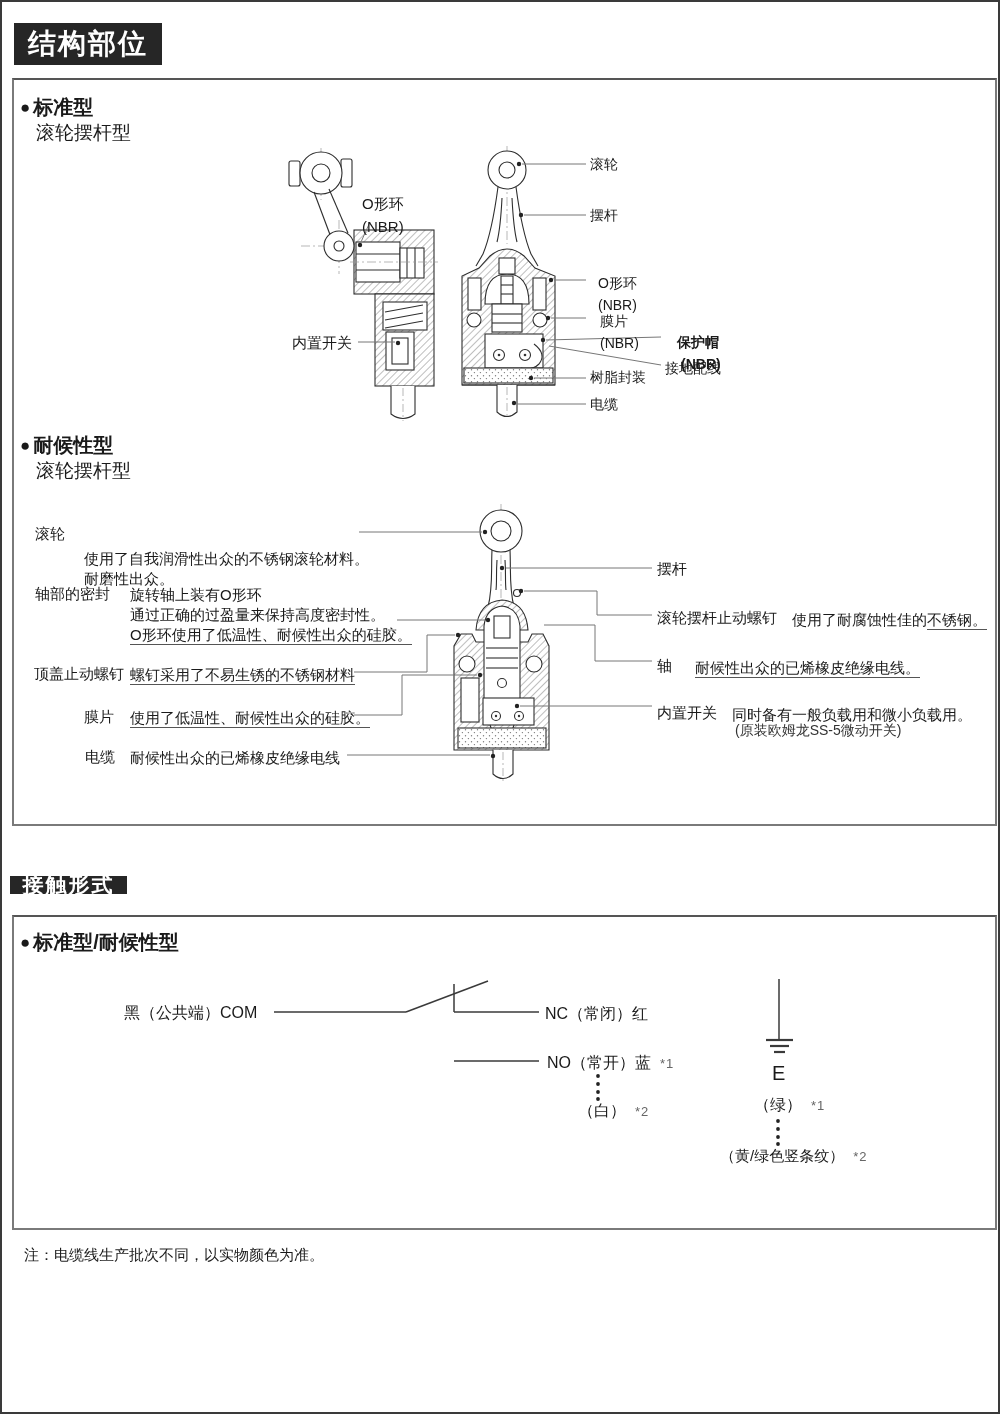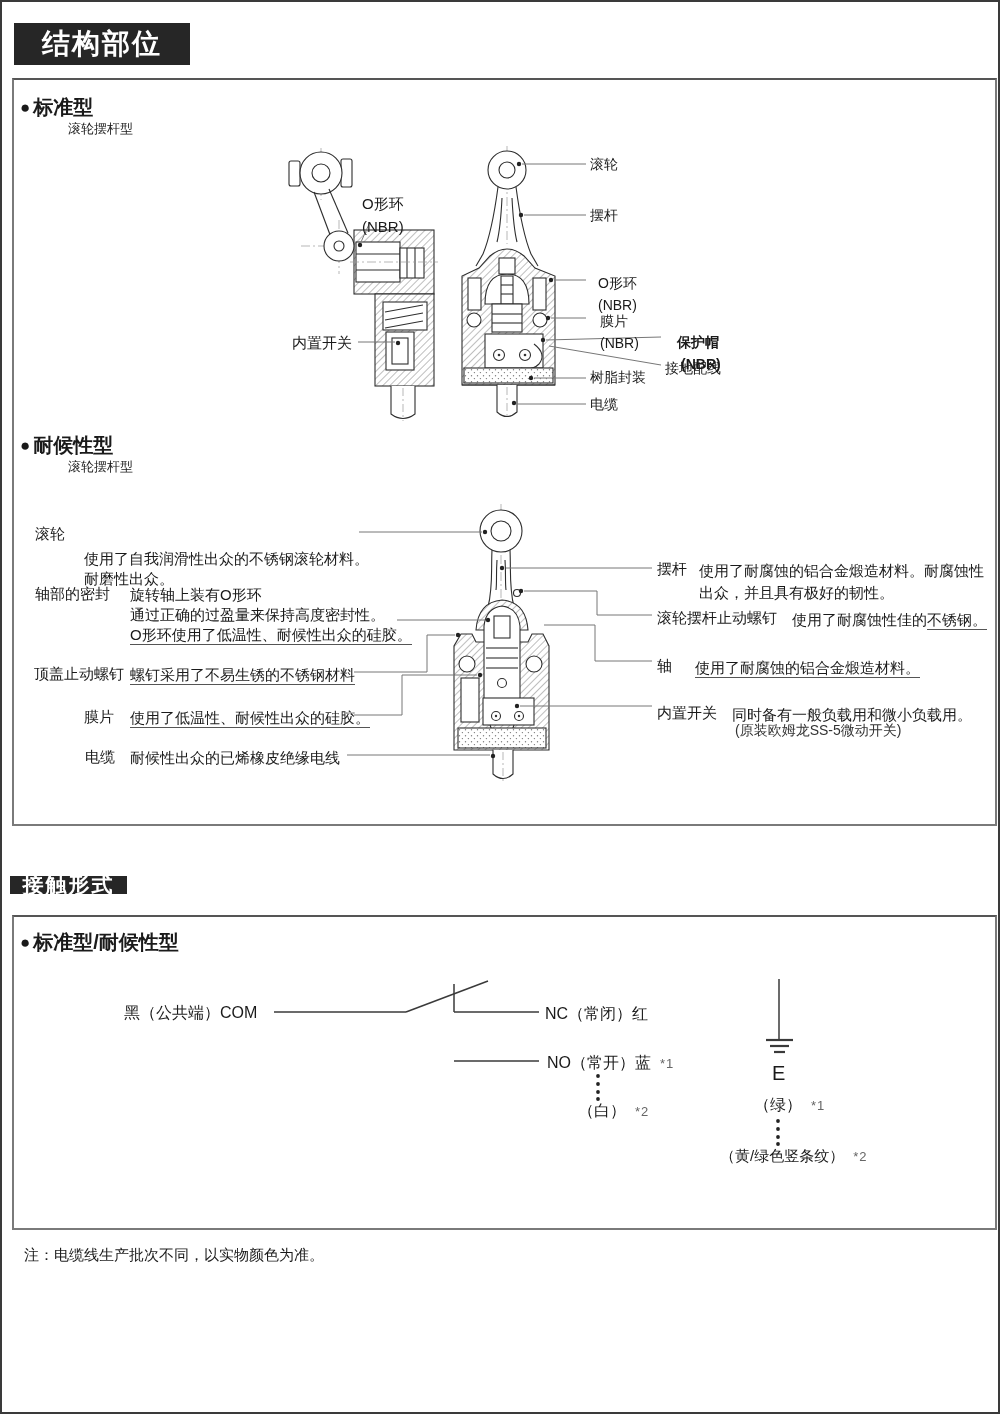--- a/index.html
+++ b/index.html
@@ -5,31 +5,31 @@
   html,body{margin:0;padding:0;background:#e8e8e8;}
   .page{
     position:relative;width:1000px;height:1414px;background:#ffffff;
     box-sizing:border-box;border:2px solid #3a3a3a;overflow:hidden;
     font-family:"Liberation Sans","DejaVu Sans",sans-serif;color:#1a1a1a;
   }
   .titlebox{
     position:absolute;background:#262626;color:#fff;display:flex;
     align-items:center;justify-content:center;font-weight:600;letter-spacing:2px;
   }
-  .title1{left:12px;top:21px;width:176px;height:42px;font-size:28px;}
+  .title1{left:12px;top:21px;width:148px;height:42px;font-size:28px;}
   .title2{left:8px;top:874px;width:117px;height:18px;font-size:21px;}
   .framebox{position:absolute;border:2px solid #7a7a7a;border-top-color:#555;background:#fff;}
   .box1{left:10px;top:76px;width:981px;height:744px;}
   .box2{left:10px;top:913px;width:981px;height:311px;}
   .overlay{position:absolute;left:0;top:0;width:1000px;height:1414px;pointer-events:none;}
   .lbl{position:absolute;font-size:14px;line-height:14px;white-space:nowrap;color:#1a1a1a;}
   .lbl15{font-size:15px;line-height:15px;}
   .sec-head{position:absolute;font-size:20px;font-weight:600;white-space:nowrap;display:flex;align-items:center;}
   .sec-head .bullet{font-size:17px;margin-right:3px;}
-  .sec-sub{position:absolute;font-size:13px;white-space:nowrap;margin-left:32px;}
+  .sec-sub{position:absolute;font-size:19px;white-space:nowrap;}
   .two-line div{margin:8px;}
   .wl-term{position:absolute;font-size:15px;white-space:nowrap;}
   .wl-desc{position:absolute;font-size:15px;line-height:20px;white-space:nowrap;}
   .wr-desc{position:absolute;font-size:15px;line-height:22px;white-space:nowrap;}
   .ul{border-bottom:1px solid #555;padding-bottom:1px;}
   .c-lbl{position:absolute;font-size:16px;white-space:nowrap;}
   .star{font-size:13px;color:#666;margin-left:9px;letter-spacing:1px;}
   .sub-note{position:absolute;font-size:14px;color:#333;white-space:nowrap;}
   .note{position:absolute;left:22px;top:1244px;font-size:15px;white-space:nowrap;}
   .e-lbl{position:absolute;font-size:20px;white-space:nowrap;}
@@ -289,33 +289,29 @@
   <div class="wl-desc" style="left:128px;top:706px;">
     <span class="ul">使用了低温性、耐候性出众的硅胶。</span>
   </div>
 
   <div class="wl-term" style="left:83px;top:746px;">电缆</div>
   <div class="wl-desc" style="left:128px;top:746px;">
     <span>耐候性出众的已烯橡皮绝缘电线</span>
   </div>
 
   <div class="wl-term" style="left:655px;top:558px;">摆杆</div>
-  <div class="wr-desc" style="left:697px;top:558px;">
-    <div>使用了耐腐蚀的铝合金煅造材料。耐腐蚀性</div>
-    <div>出众，并且具有极好的韧性。</div>
-  </div>
 
   <div class="wl-term" style="left:655px;top:607px;">滚轮摆杆止动螺钉</div>
   <div class="wr-desc" style="left:790px;top:607px;">
     <span>使用了耐腐蚀性佳的</span><span class="ul">不锈钢。</span>
   </div>
 
   <div class="wl-term" style="left:655px;top:655px;">轴</div>
   <div class="wr-desc" style="left:693px;top:655px;">
-    <span class="ul">使用了耐腐蚀的铝合金煅造材料。</span>
+    <span class="ul">耐候性出众的已烯橡皮绝缘电线。</span>
   </div>
 
   <div class="wl-term" style="left:655px;top:702px;">内置开关</div>
   <div class="wr-desc" style="left:730px;top:702px;">同时备有一般负载用和微小负载用。</div>
   <div class="sub-note" style="left:733px;top:720px;">(原装欧姆龙SS-5微动开关)</div>
 
   <div class="sec-head" style="left:18px;top:927px;">
     <span class="bullet">●</span>
     <span>标准型/耐候性型</span>
   </div>

